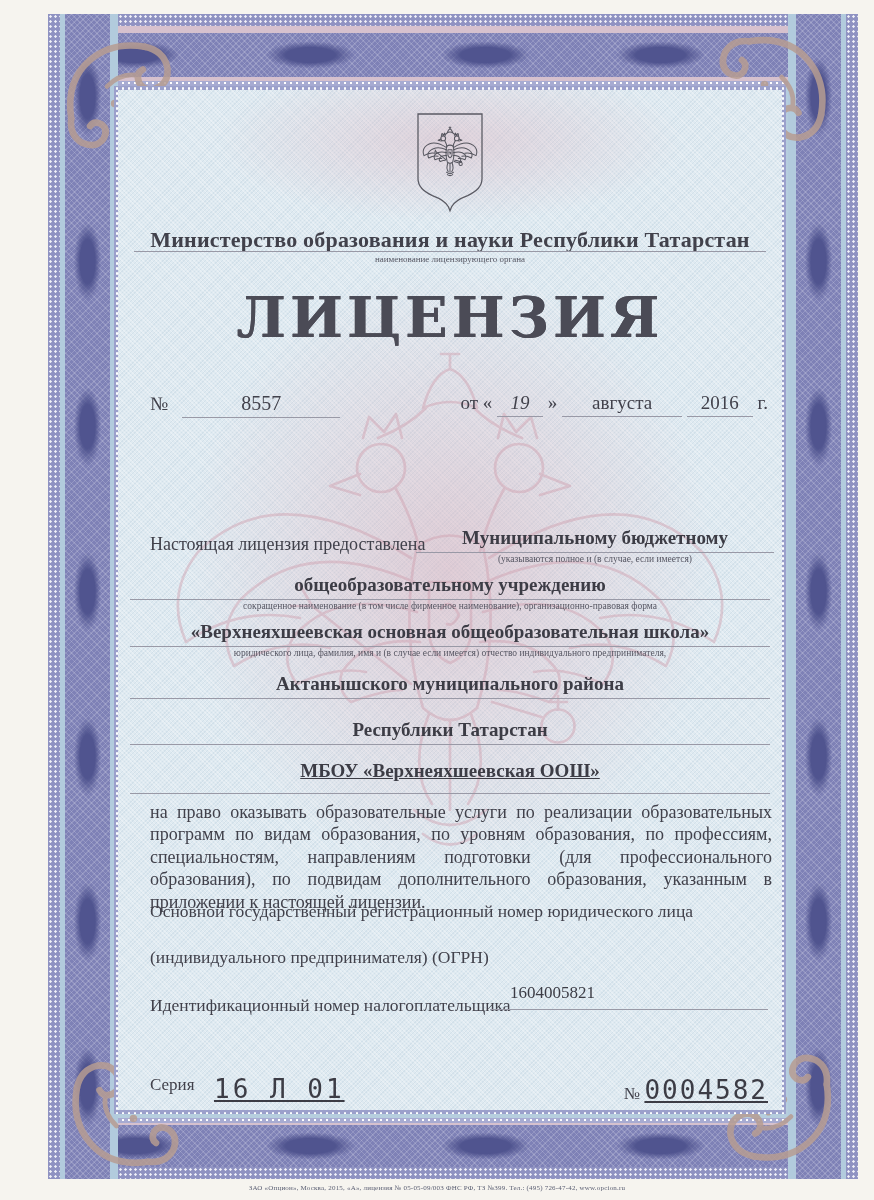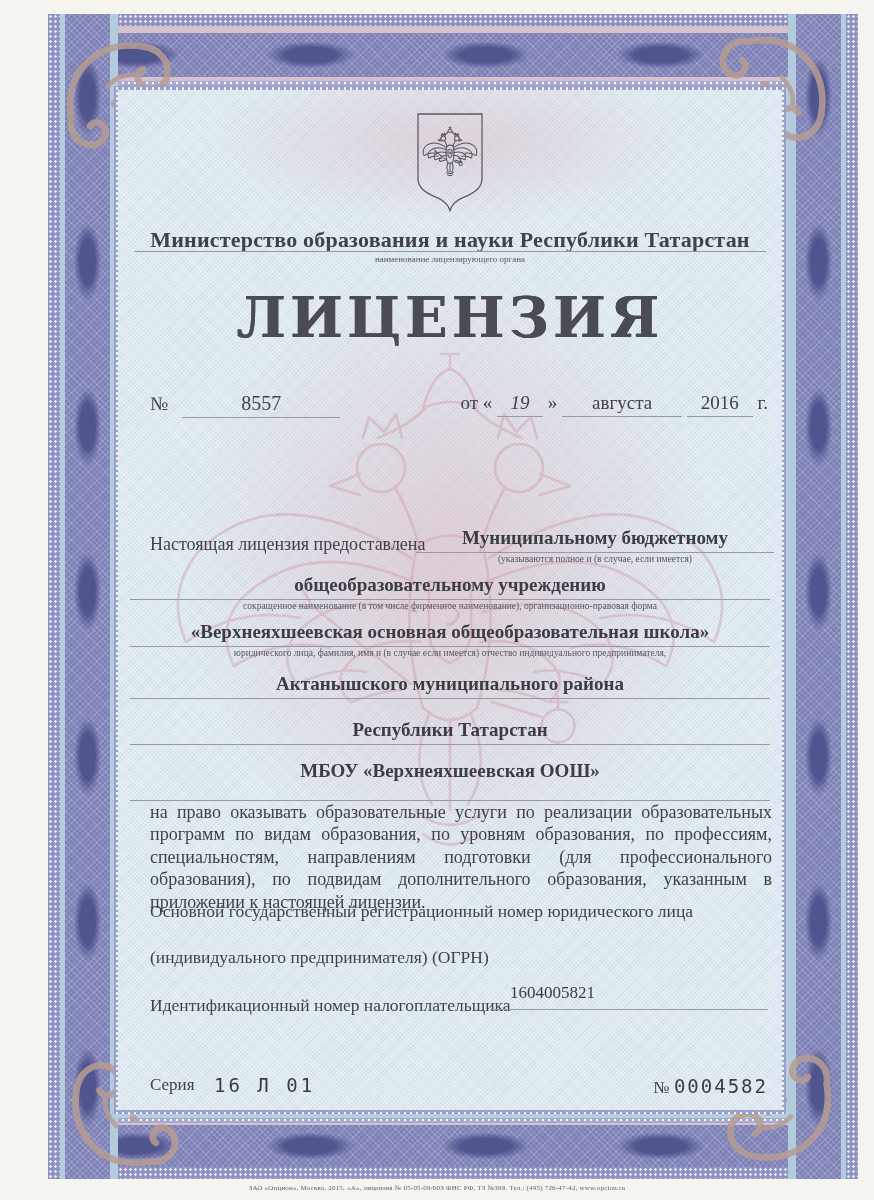--- a/index.html
+++ b/index.html
@@ -101,30 +101,30 @@
   .fieldblock{position:absolute;}
   .f-value{font-size:19px;font-weight:bold;text-align:center;border-bottom:1px solid #9999a6;padding-bottom:3px;color:#3c3c45;}
   .f-cap{font-size:9.5px;color:#565662;text-align:center;margin-top:1px;}
   .row1-label{top:444px;left:32px;}
   .fb1{left:298px;right:8px;top:437px;}
   .fb2{left:12px;right:12px;top:484px;}
   .fb3{left:12px;right:12px;top:531px;}
   .fb4{left:12px;right:12px;top:583px;}
   .fb5{left:12px;right:12px;top:629px;}
   .fb6{left:12px;right:12px;top:670px;}
-  .fb6 .f-value{padding-bottom:18px;}
+  .fb6 .f-value{padding-bottom:11px;text-decoration:underline;}
   .rights{top:711px;left:32px;right:10px;font-size:18px;line-height:22.4px;text-align:justify;}
   .ogrn1{top:811px;left:32px;font-size:17.5px;}
   .ogrn-row{top:845px;left:0;right:0;height:34px;}
   .ogrn-row .lbl, .inn-row .lbl{position:absolute;left:32px;top:12px;font-size:17.5px;}
   .val-line{position:absolute;left:372px;right:14px;top:0;border-bottom:1px solid #9999a6;
             font-size:17px;padding:0 0 6px 20px;color:#3c3c45;}
   .inn-row{top:893px;left:0;right:0;height:34px;}
   .series-row{top:985px;left:32px;right:14px;height:26px;font-size:17px;}
-  .ocr{font-family:"DejaVu Sans Mono", monospace;font-size:19px;letter-spacing:3px;color:#3c3c45;}
+  .ocr{font-family:"DejaVu Sans Mono", monospace;font-size:26px;letter-spacing:3px;color:#3c3c45;text-decoration:underline;}
   .series-val{position:absolute;left:64px;top:-1px;}
   .series-row .right{position:absolute;right:0;top:0;white-space:nowrap;}
   .blank-no{letter-spacing:2px;}
   .printer{position:absolute;left:0;right:0;top:1184px;text-align:center;font-size:7px;color:#5a5e72;letter-spacing:.2px;}
   .arms{position:absolute;left:50%;top:20px;transform:translateX(-50%);}
 </style>
 </head>
 <body>
 
 <svg width="0" height="0" style="position:absolute" aria-hidden="true">

